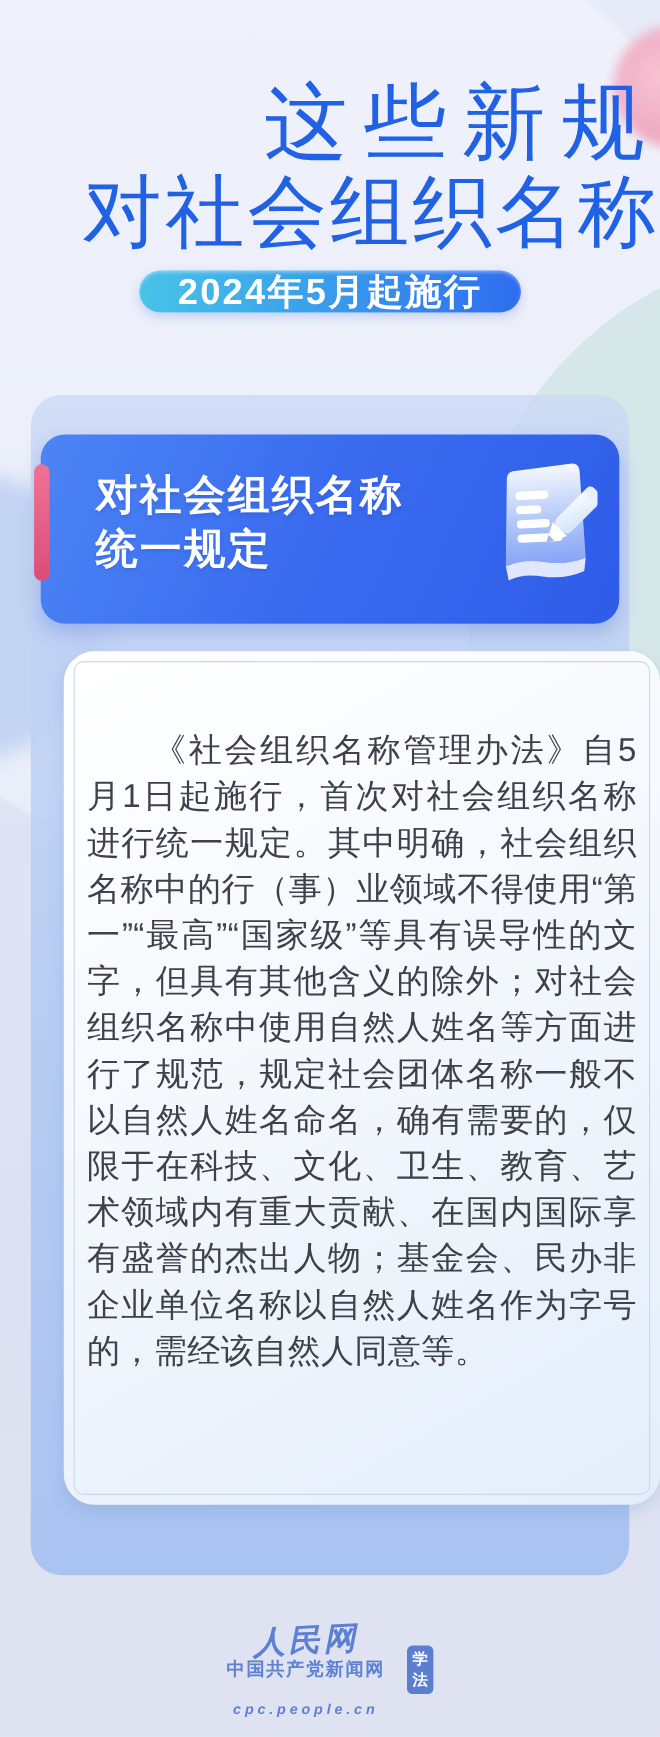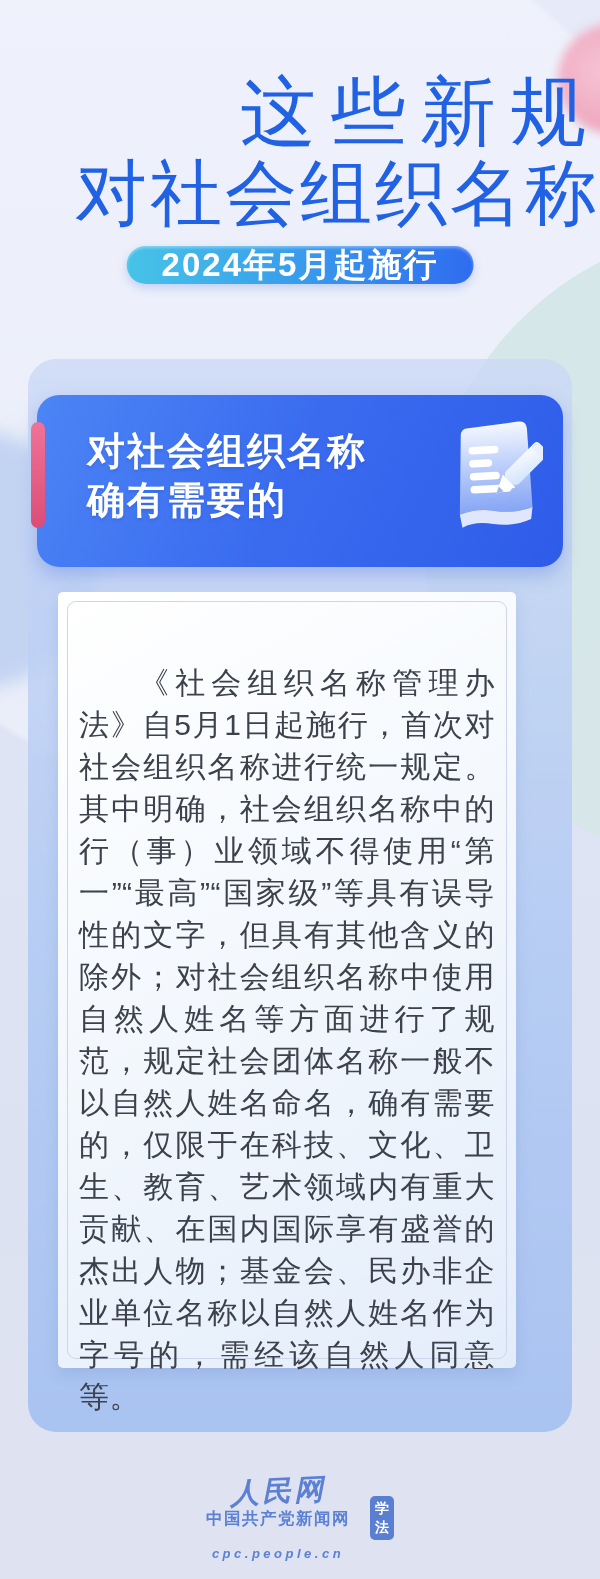--- a/index.html
+++ b/index.html
@@ -105,22 +105,22 @@
   }
   .header-icon {
     position: absolute;
     right: 20px; top: 26px;
     width: 100px; height: 116px;
   }
 
   
   .body-card {
     left: 30px; top: 233px;
-    width: 458px; height: 776px;
-    border-radius: 5px;
+    width: 542px; height: 776px;
+    border-radius: 28px;
     background: linear-gradient(150deg, #ffffff 0%, #f4f8fd 45%, #e3edfa 100%);
     box-shadow: 0 6px 14px rgba(90,120,190,0.18);
     z-index: 2;
   }
   .body-card::before {
     content: "";
     position: absolute;
     inset: 9px;
     border: 1px solid #ccd7eb;
     border-radius: 9px;
@@ -215,21 +215,21 @@
 
 <div class="abs date-badge">2024年5月起施行</div>
 
 <div class="abs panel">
 
   <div class="abs accent-bar"></div>
 
   <div class="abs header-card">
     <div class="header-heading">
       <div>对社会组织名称</div>
-      <div>确有需要的</div>
+      <div>统一规定</div>
     </div>
     <span class="header-icon">
       <svg width="100" height="116" viewBox="0 0 100 116" xmlns="http://www.w3.org/2000/svg">
         <defs>
           <linearGradient id="docg" x1="0" y1="0" x2="0" y2="1">
             <stop offset="0" stop-color="#ffffff" stop-opacity="0.96"></stop>
             <stop offset="1" stop-color="#d9e9ff" stop-opacity="0.5"></stop>
           </linearGradient>
           <linearGradient id="peng" x1="0" y1="0" x2="1" y2="1">
             <stop offset="0" stop-color="#ffffff"></stop>

